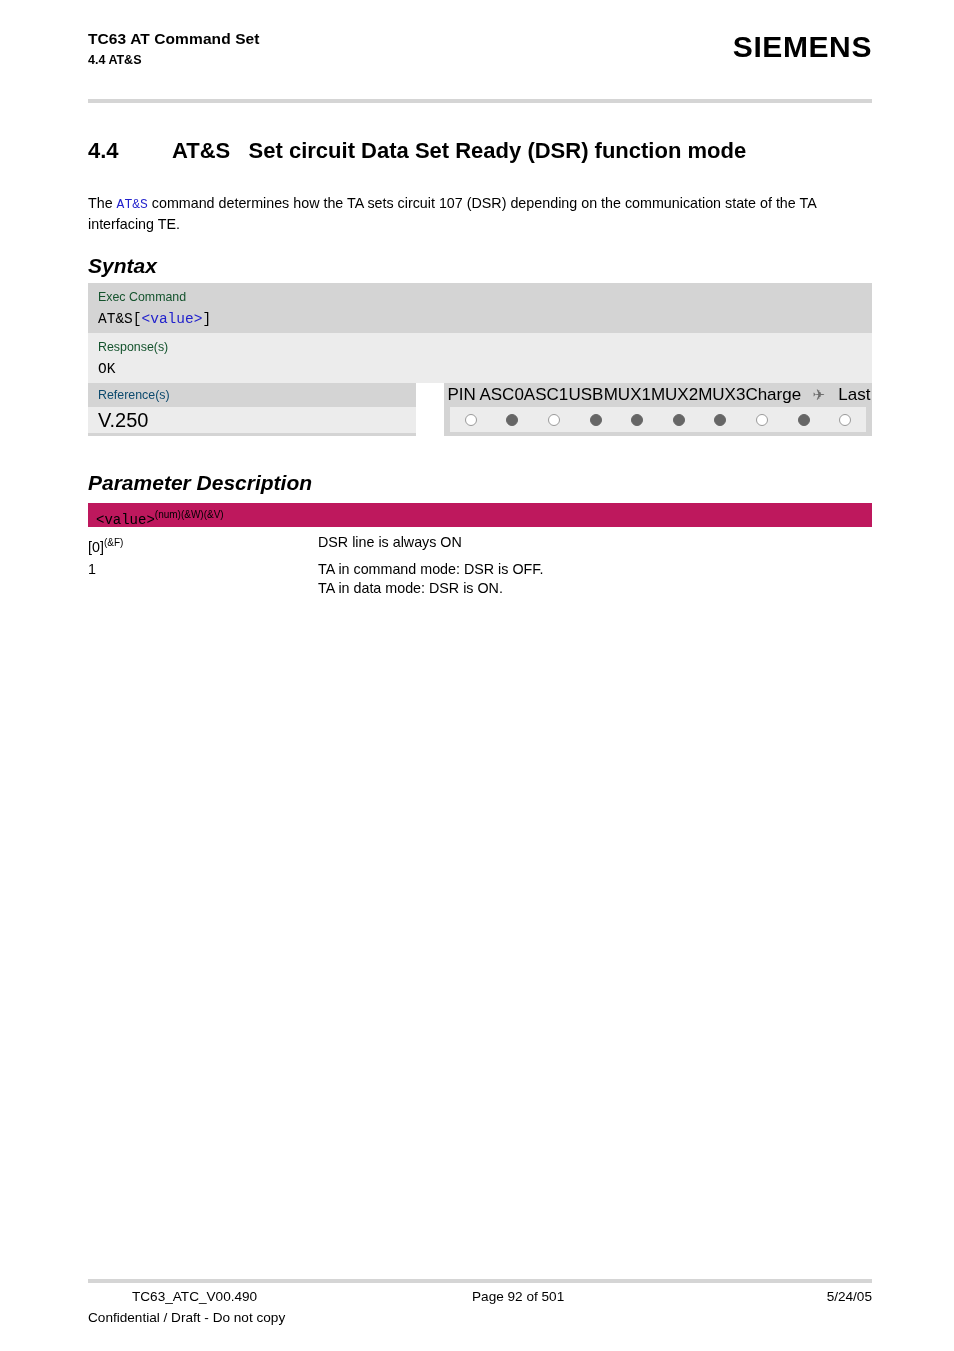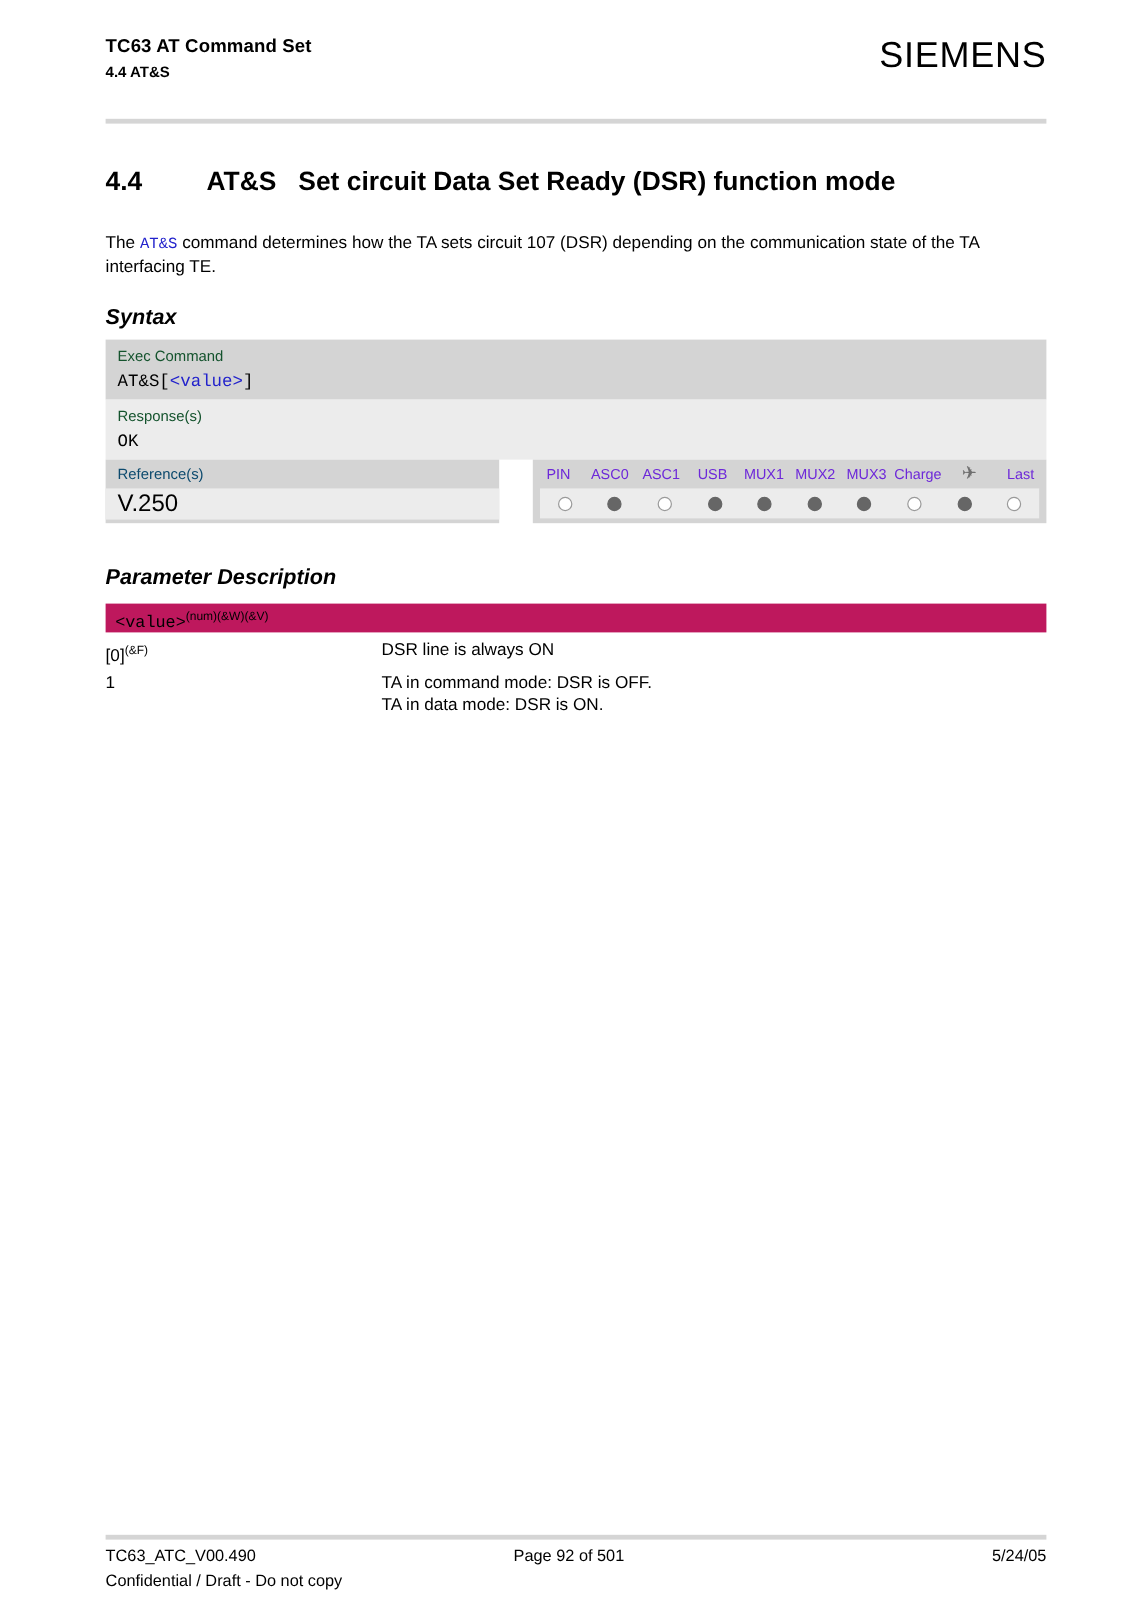--- a/index.html
+++ b/index.html
@@ -40,21 +40,21 @@
   }
   .hdr-sub {
     font-size: 12.5px;
     font-weight: bold;
     line-height: 19px;
     margin-top: 2px;
   }
   .brand {
     float: right;
     font-size: 30px;
-    font-weight: normal;
+    font-weight: bold;
     letter-spacing: 0.6px;
     line-height: 34px;
     margin-top: 2px;
   }
   .rule {
     position: absolute;
     left: 88px;
     width: 784px;
     height: 4px;
     background: #d5d5d5;
@@ -88,21 +88,21 @@
   .mono-link {
     font-family: "Liberation Mono", "DejaVu Sans Mono", monospace;
     color: #2222cc;
     font-size: 13px;
   }
 
   
   .subhead {
     position: absolute;
     left: 88px;
-    font-size: 18px;
+    font-size: 21px;
     font-weight: bold;
     font-style: italic;
   }
   .subhead-syntax { top: 254px; }
   .subhead-param  { top: 471px; }
 
   
   .syn-block {
     position: absolute;
     left: 88px;
@@ -174,22 +174,22 @@
     background: #d4d4d4;
   }
   .matrix-head {
     display: flex;
     height: 23px;
     align-items: center;
   }
   .matrix-head span {
     flex: 1 1 0;
     text-align: center;
-    font-size: 12px;
-    color: #6d28d9;
+    font-size: 17px;
+    color: #000000;
     line-height: 14px;
   }
   .matrix-head span.plane {
     font-size: 15px;
     color: #6e6e6e;
   }
   .matrix-dots-box {
     position: absolute;
     left: 6px;
     top: 24px;
@@ -265,20 +265,21 @@
   .footer {
     position: absolute;
     left: 88px;
     top: 1287px;
     width: 784px;
     font-size: 13.6px;
   }
   .footer-line1 {
     display: flex;
     line-height: 20px;
+    margin-left: 44px;
   }
   .f-left   { flex: 0 0 340px; }
   .f-center { flex: 0 0 250px; }
   .f-right  { flex: 1 1 auto; text-align: right; }
   .footer-line2 {
     line-height: 20px;
     margin-top: 1px;
   }
 </style>
 </head>

